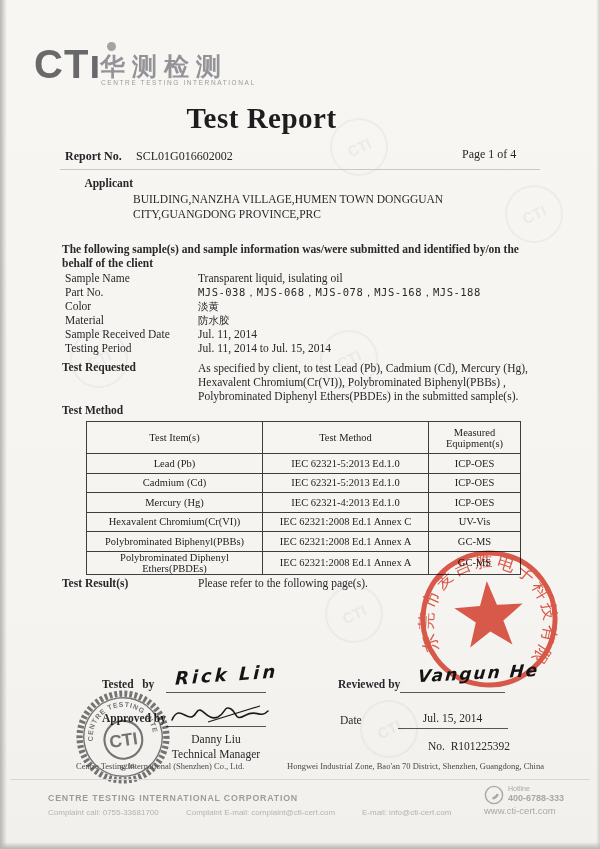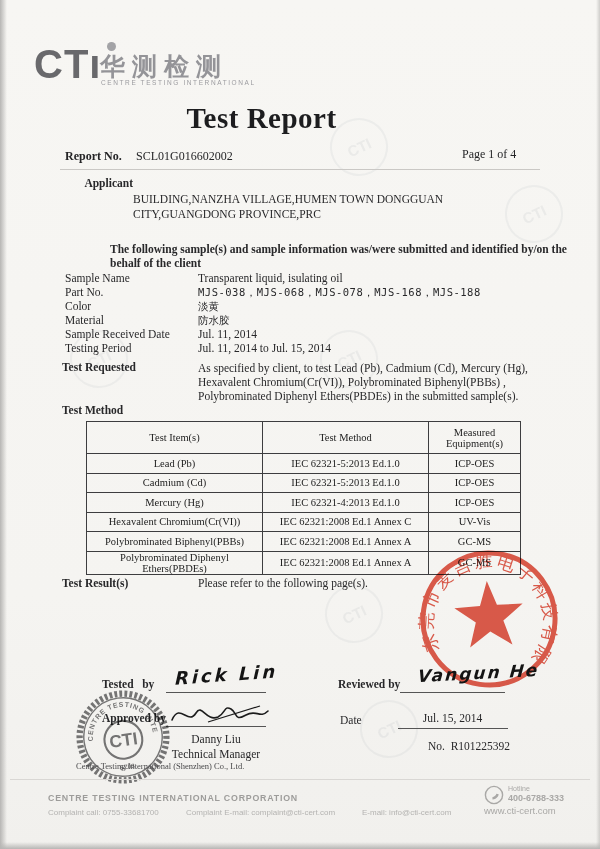--- a/index.html
+++ b/index.html
@@ -92,21 +92,21 @@
     <div class="kv">
         <span class="k"></span>
         <span>BUILDING,NANZHA VILLAGE,HUMEN TOWN DONGGUAN</span>
       </div>
     <div class="kv">
         <span class="k"></span>
         <span>CITY,GUANGDONG PROVINCE,PRC</span>
       </div>
   </div>
 
-  <div class="abs t115 b" style="left:62px; top:243px; width:490px; line-height:13.8px;margin-left:48px;">
+  <div class="abs t115 b" style="left:62px; top:243px; width:490px; line-height:13.8px;">
     <div>The following sample(s) and sample information was/were submitted and identified by/on the</div>
     <div>behalf of the client</div>
   </div>
   <div class="abs t115 sample" style="left:65px; top:272px; width:490px; line-height:13.9px;">
     <div class="kv">
         <span class="k">Sample Name</span>
         <span>Transparent liquid, isulating oil</span>
       </div>
     <div class="kv">
         <span class="k">Part No.</span>
@@ -223,20 +223,21 @@
     <path id="ctiArc" d="M 27,70 A 43,43 0 1 1 113,70" fill="none"></path>
     <text font-family="Liberation Sans, sans-serif" font-size="10" font-weight="bold" letter-spacing="1.2" fill="#58585a">
       <textPath href="#ctiArc">CENTRE TESTING INTERNATIONAL</textPath>
     </text>
     <circle cx="70" cy="74" r="27" fill="none" stroke="#58585a" stroke-width="3"></circle>
     <text x="70" y="83" text-anchor="middle" font-family="Liberation Sans, sans-serif" font-size="25" font-weight="bold" fill="#58585a">CTI</text>
     <text x="70" y="116" text-anchor="middle" font-family="Liberation Sans, sans-serif" font-size="9" font-weight="bold" fill="#58585a">SZ03</text>
   </svg>
 
   <div class="abs small-serif" style="left:76px; top:761px;">Centre Testing International (Shenzhen) Co., Ltd.</div>
+  <div class="abs small-serif" style="left:287px; top:761px;">Hongwei Industrial Zone, Bao'an 70 District, Shenzhen, Guangdong, China</div>
 
   <div class="line" style="left:10px; top:779px; width:580px; background:#d9d7d4;"></div>
   <div class="abs foot-corp" style="left:48px; top:793px;">CENTRE TESTING INTERNATIONAL CORPORATION</div>
   <div class="abs foot-sub" style="left:48px; top:808px;">Complaint call: 0755-33681700</div>
   <div class="abs foot-sub" style="left:186px; top:808px;">Complaint E-mail: complaint@cti-cert.com</div>
   <div class="abs foot-sub" style="left:362px; top:808px;">E-mail: info@cti-cert.com</div>
 
   <svg class="abs" style="left:484px; top:785px;" width="20" height="20" viewBox="0 0 20 20">
     <circle cx="10" cy="10" r="8.6" fill="none" stroke="#a9a8a6" stroke-width="1.4"></circle>
     <path d="M6,12.5 C8,14.5 12,14.5 14,12.5 L12.6,10.6 C11.4,11.6 8.6,11.6 7.4,10.6 Z" fill="#a9a8a6" transform="rotate(-40 10 10)"></path>

